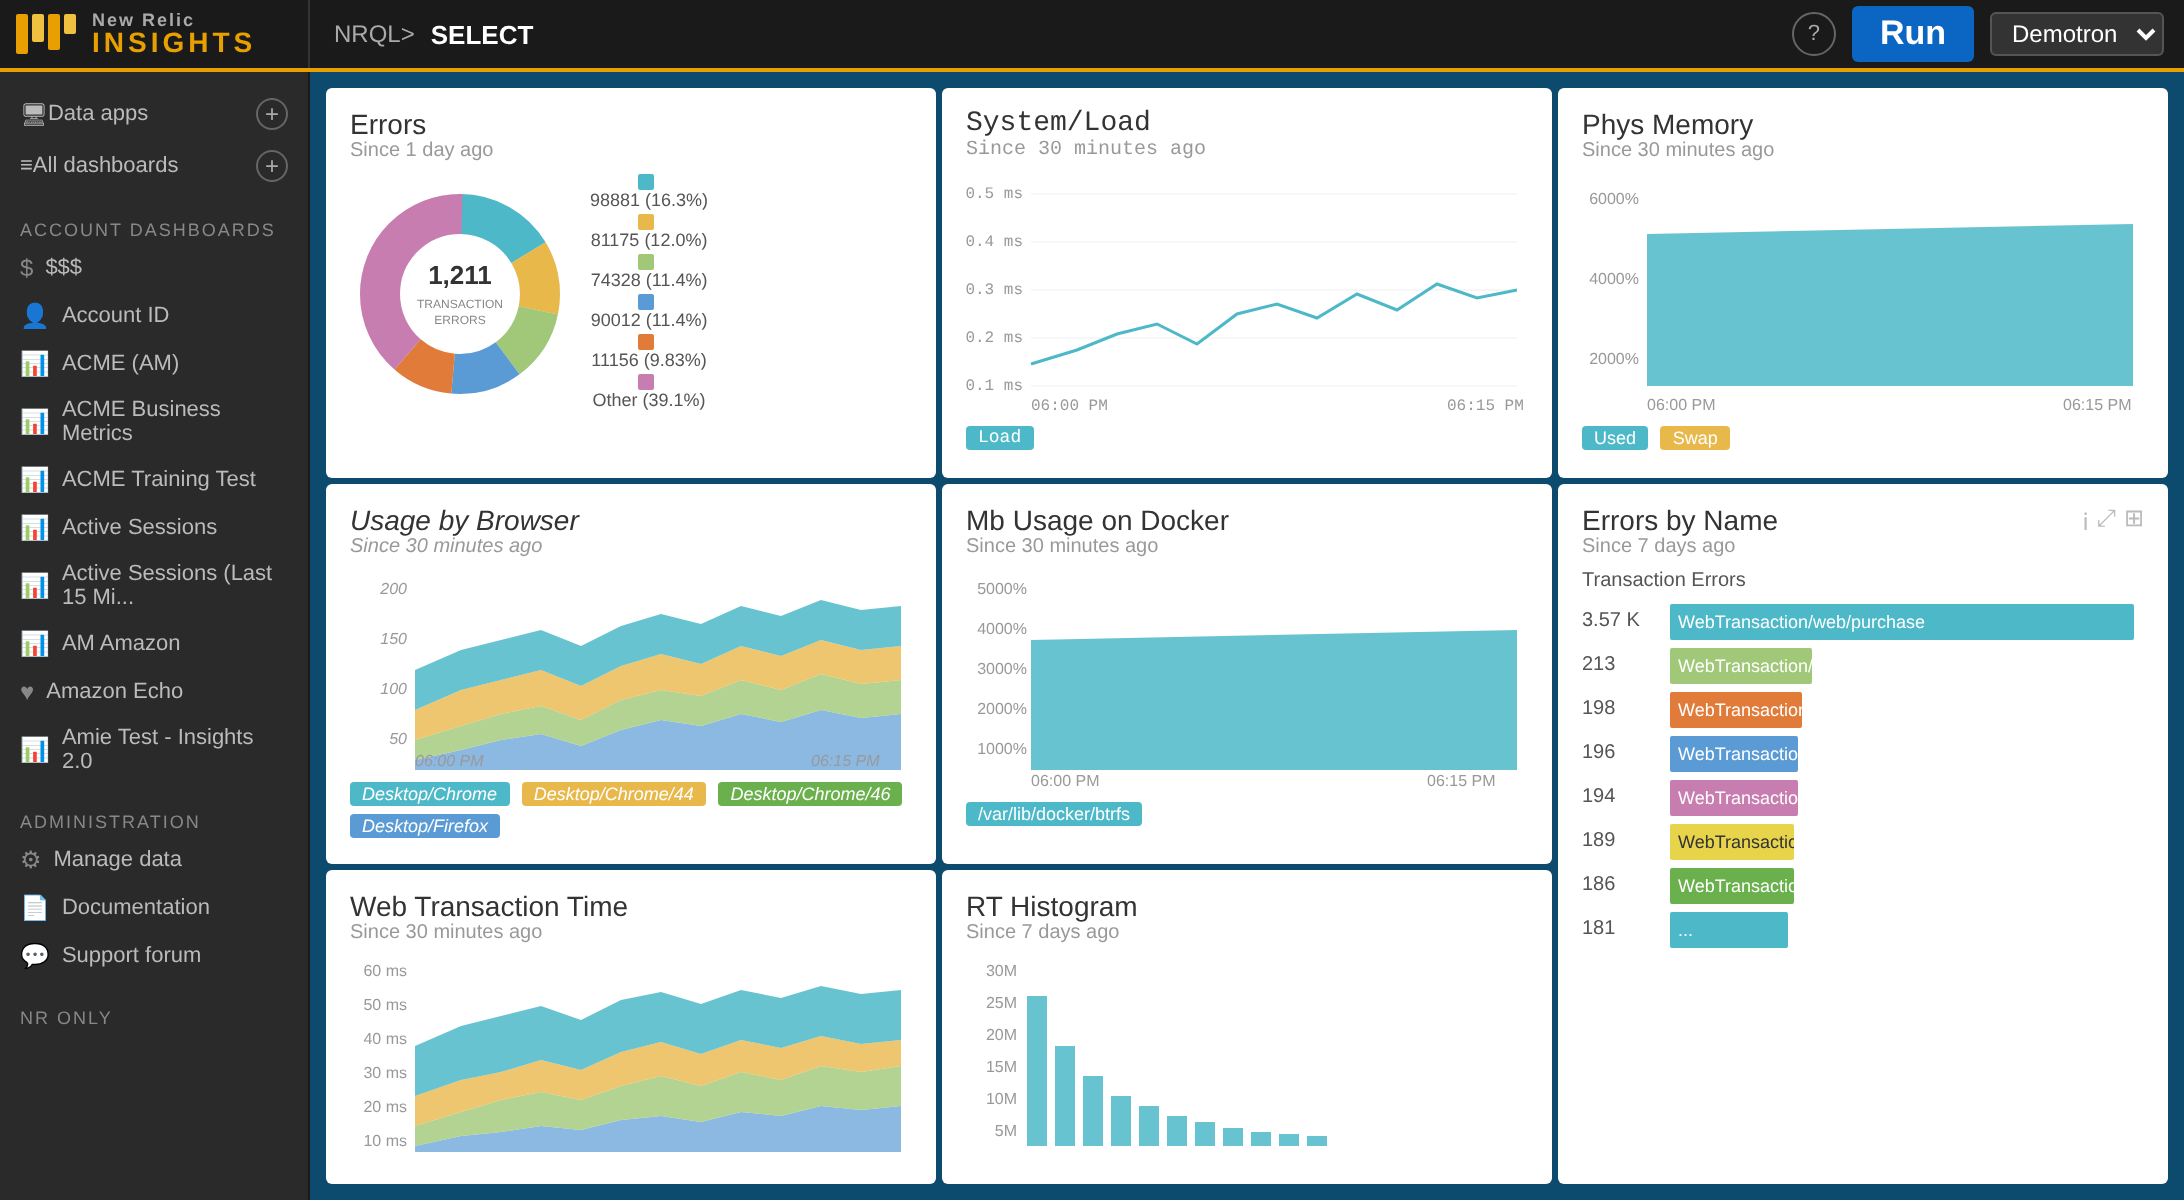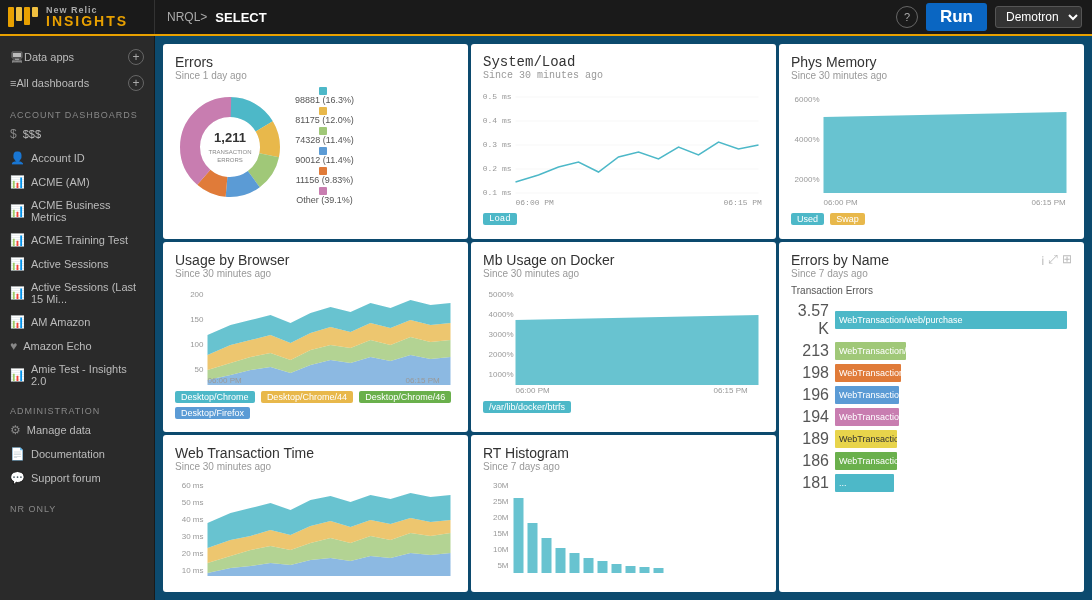--- a/index.html
+++ b/index.html
@@ -47,21 +47,21 @@
     .legend-item { display: flex; align-items: center; margin-bottom: 2px; flex-direction: column; }
     .legend-dot { width: 8px; height: 8px; border-radius: 1px; margin-right: 4px; flex-shrink: 0; }
 
     
     #sysload-card { grid-column: 2; grid-row: 1; font-family: Liberation Mono, monospace; }
 
     
     #physmem-card { grid-column: 3; grid-row: 1; }
 
     
-    #browser-card { grid-column: 1; grid-row: 2; }
+    #browser-card { grid-column: 1; grid-row: 2; font-style: italic; }
 
     
     #docker-card { grid-column: 2; grid-row: 2; }
 
     
     #errorsname-card { grid-column: 3; grid-row: 2 / 4; }
 
     
     #webtx-card { grid-column: 1; grid-row: 3; }
 
@@ -69,21 +69,21 @@
     #histogram-card { grid-column: 2; grid-row: 3; }
 
     
     .pill { display: inline-block; background: #4db8c8; color: #fff; font-size: 9px; padding: 1px 6px; border-radius: 2px; margin-right: 3px; margin-top: 4px; }
     .pill-yellow { background: #e8b84b; }
     .pill-green { background: #6ab04c; }
     .pill-blue2 { background: #5b9bd5; }
 
     
     .error-row { display: flex; align-items: center; margin-bottom: 4px; }
-    .error-count { width: 38px; font-size: 16px; color: #555; text-align: right; margin-right: 6px; flex-shrink: 0; }
+    .error-count { width: 38px; font-size: 10px; color: #555; text-align: left; margin-right: 6px; flex-shrink: 0; }
     .error-bar-wrap { flex: 1; height: 18px; position: relative; }
     .error-bar { height: 18px; display: flex; align-items: center; padding-left: 4px; font-size: 9px; color: #fff; overflow: hidden; white-space: nowrap; border-radius: 1px; }
 
     
     .card-header { display: flex; justify-content: space-between; align-items: flex-start; }
     .card-icons { display: flex; gap: 4px; color: #bbb; font-size: 12px; }
     .card-icon { cursor: pointer; }
 
     
     #sidebar::-webkit-scrollbar { width: 4px; }

